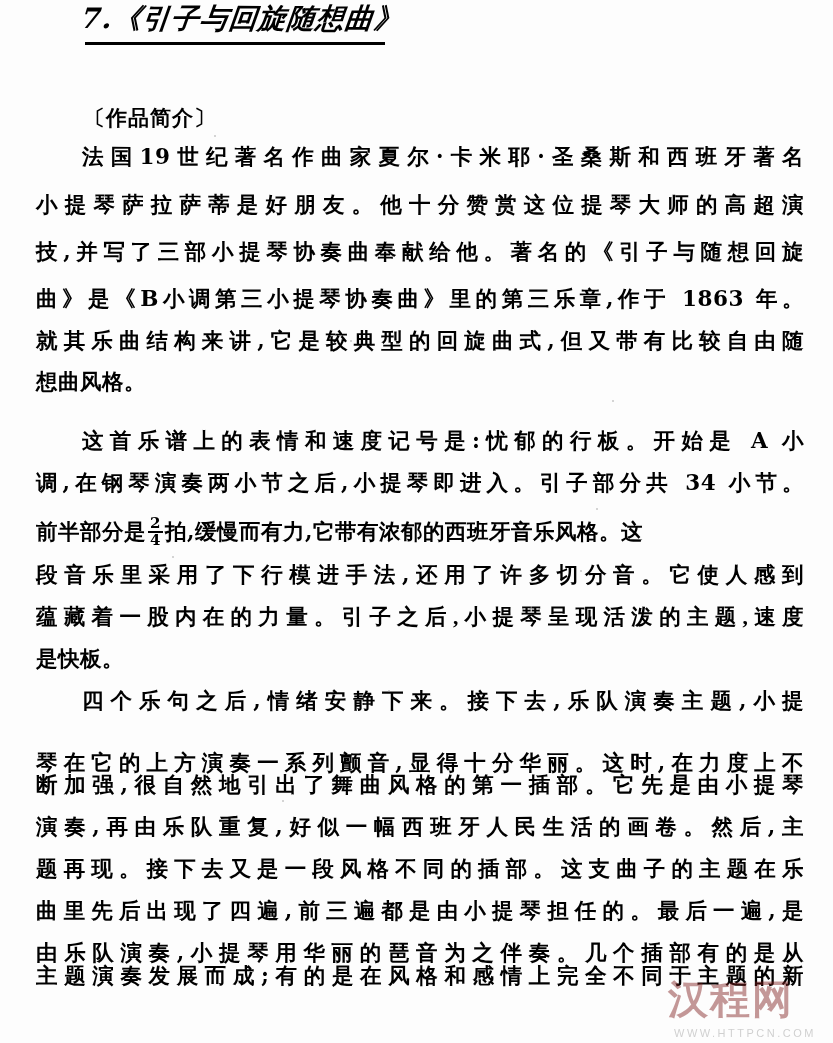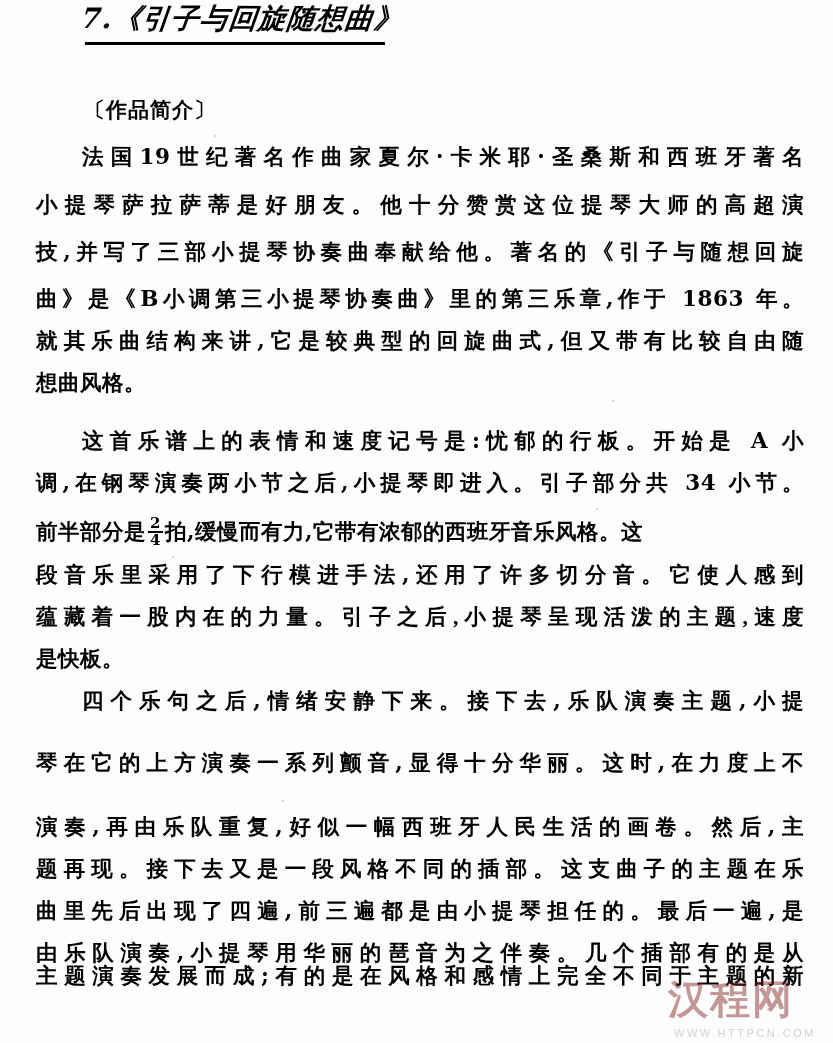--- a/index.html
+++ b/index.html
@@ -54,21 +54,21 @@
 
   
   .section-head {
     position: absolute;
     font-size: 21px;
     font-weight: bold;
     letter-spacing: 1px;
     white-space: nowrap;
     font-family: "DejaVu Serif", "Liberation Serif", serif;
   }
-  #sec-intro { left: 84px; top: 96px; }
+  #sec-intro { left: 84px; top: 104px; }
   #sec-apprec { left: 84px; top: 379px; }
 
   
   .body-line {
     position: absolute;
     left: 36px;
     width: 768px;
     font-size: 21.5px;
     font-weight: bold;
     line-height: 26px;
@@ -148,36 +148,37 @@
   </div>
   <div class="title-rule"></div>
 
   <div class="section-head" id="sec-intro">〔作品简介〕</div>
 
   <div class="body-line indent justify" style="top:144px;">法国19世纪著名作曲家夏尔·卡米耶·圣桑斯和西班牙著名</div>
   <div class="body-line justify" style="top:192px;">小提琴萨拉萨蒂是好朋友。他十分赞赏这位提琴大师的高超演</div>
   <div class="body-line justify" style="top:239px;">技,并写了三部小提琴协奏曲奉献给他。著名的《引子与随想回旋</div>
   <div class="body-line justify" style="top:286px;">曲》是《B小调第三小提琴协奏曲》里的第三乐章,作于 1863 年。</div>
   <div class="body-line justify" style="top:328px;">就其乐曲结构来讲,它是较典型的回旋曲式,但又带有比较自由随</div>
-  <div class="body-line" style="top:370px;">想曲风格。</div>
+  <div class="body-line" style="top:370px;font-family:Liberation Mono, monospace;">想曲风格。</div>
 
 
   <div class="body-line indent justify" style="top:428px;">这首乐谱上的表情和速度记号是:忧郁的行板。开始是 A 小</div>
   <div class="body-line justify" style="top:470px;">调,在钢琴演奏两小节之后,小提琴即进入。引子部分共 34 小节。</div>
 
   <div class="body-line" style="top:516px;">
     <span>前半部分是</span><span class="frac"><span class="num">2</span><span class="den">4</span></span><span>拍,缓慢而有力,它带有浓郁的西班牙音乐风格。这</span>
   </div>
 
   <div class="body-line justify" style="top:562px;">段音乐里采用了下行模进手法,还用了许多切分音。它使人感到</div>
   <div class="body-line justify" style="top:604px;font-family:Liberation Serif, serif;">蕴藏着一股内在的力量。引子之后,小提琴呈现活泼的主题,速度</div>
   <div class="body-line" style="top:646px;">是快板。</div>
 
   <div class="body-line indent justify" style="top:688px;">四个乐句之后,情绪安静下来。接下去,乐队演奏主题,小提</div>
   <div class="body-line justify" style="top:730px;margin-top:20px;">琴在它的上方演奏一系列颤音,显得十分华丽。这时,在力度上不</div>
+  <div class="body-line justify" style="top:772px;">断加强,很自然地引出了舞曲风格的第一插部。它先是由小提琴</div>
   <div class="body-line justify" style="top:814px;">演奏,再由乐队重复,好似一幅西班牙人民生活的画卷。然后,主</div>
   <div class="body-line justify" style="top:856px;">题再现。接下去又是一段风格不同的插部。这支曲子的主题在乐</div>
   <div class="body-line justify" style="top:898px;">曲里先后出现了四遍,前三遍都是由小提琴担任的。最后一遍,是</div>
   <div class="body-line justify" style="top:940px;">由乐队演奏,小提琴用华丽的琶音为之伴奏。几个插部有的是从</div>
   <div class="body-line justify" style="top:963px;">主题演奏发展而成;有的是在风格和感情上完全不同于主题的新</div>
 
   <div class="watermark">
     <div class="wm-main">汉程网</div>
     <div class="wm-sub">WWW.HTTPCN.COM</div>
   </div>

